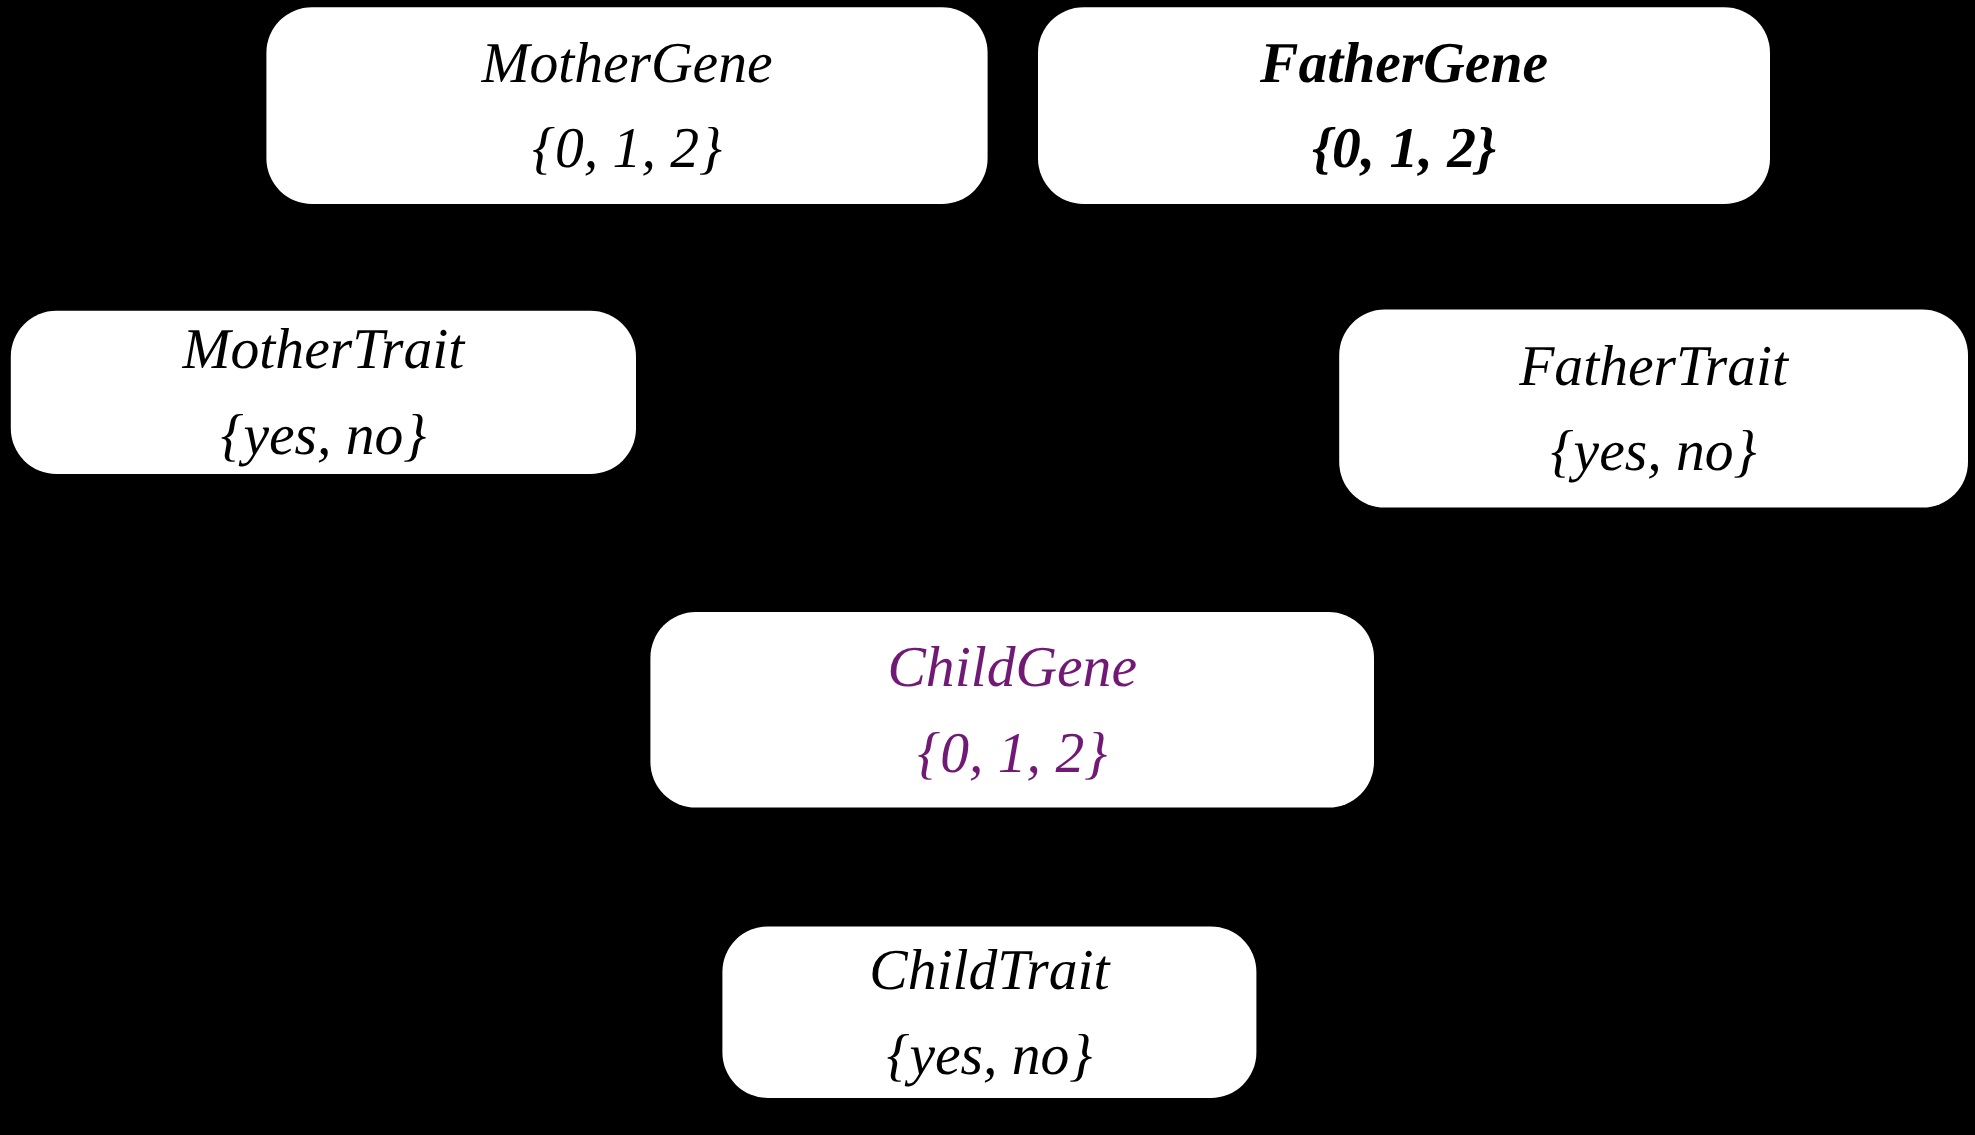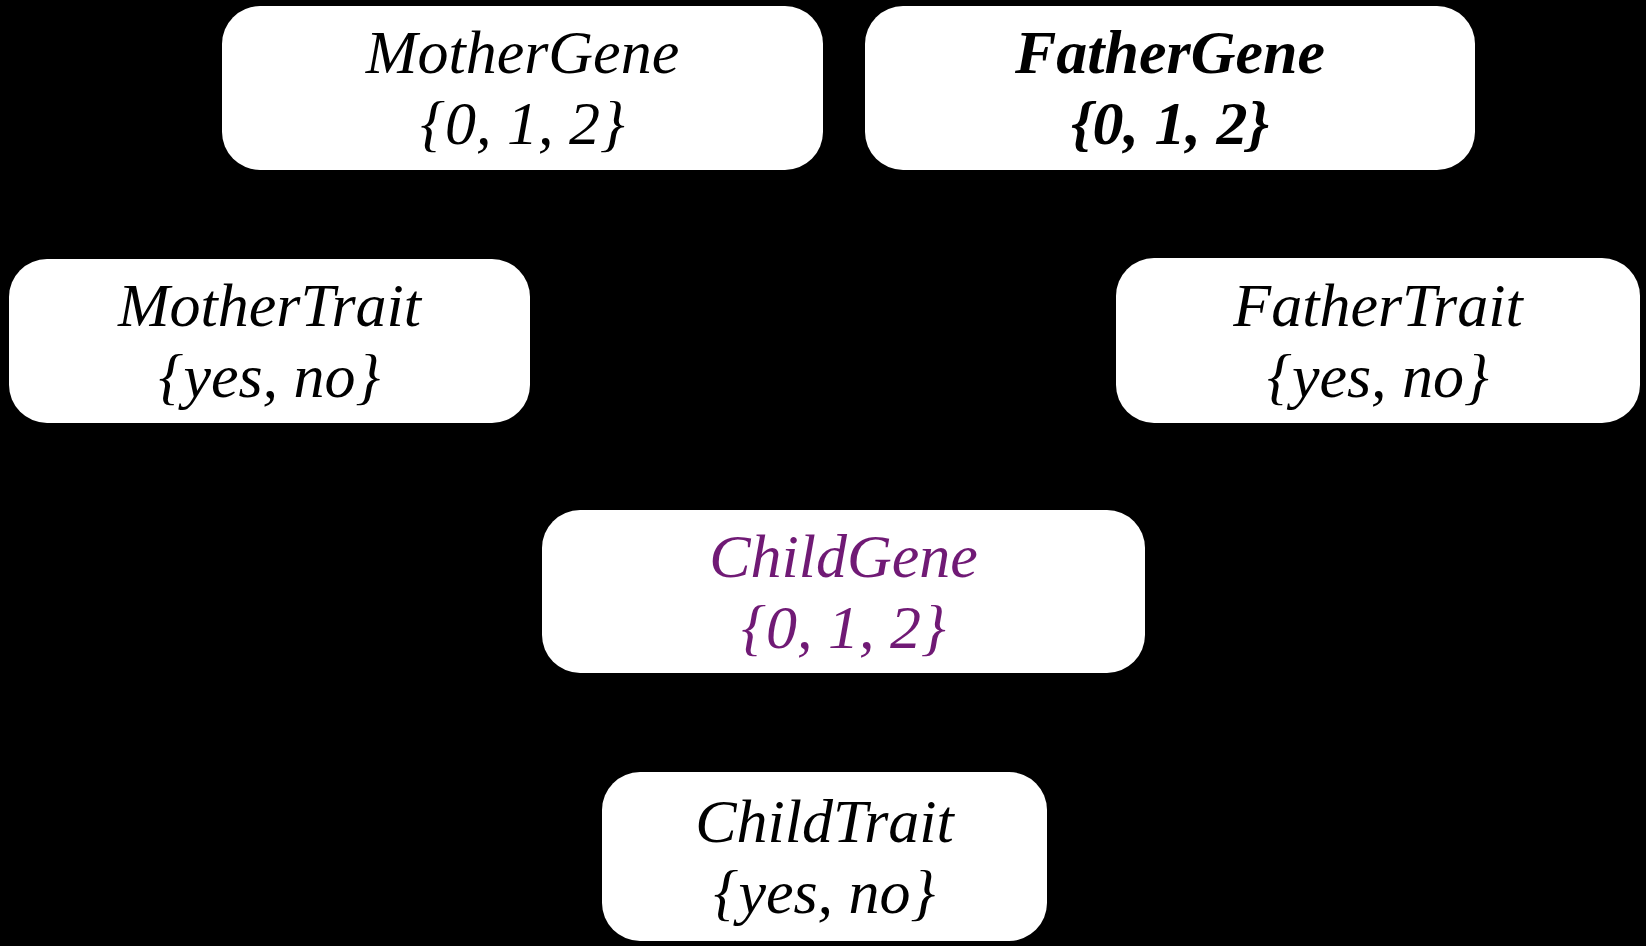--- a/index.html
+++ b/index.html
@@ -16,49 +16,49 @@
   }
   .node {
     position: absolute;
     border-radius: 38px;
     display: flex;
     flex-direction: column;
     align-items: center;
     justify-content: center;
     text-align: center;
     font-style: italic;
-    font-size: 62px;
+    font-size: 48px;
     line-height: 71px;
     white-space: nowrap;
   }
   .node-name, .node-values {
     display: block;
   }
 </style>
 </head>
 <body>
 
 <div class="canvas" id="canvas" style="background: rgb(0, 0, 0);">
     <div class="node" style="left: 222px; top: 6px; width: 601px; height: 164px; background: rgb(255, 255, 255); color: rgb(0, 0, 0);">
     <span class="node-name">MotherGene</span>
     <span class="node-values">{0, 1, 2}</span>
   </div>
     <div class="node" style="left: 865px; top: 6px; width: 610px; height: 164px; background: rgb(255, 255, 255); color: rgb(0, 0, 0); font-weight: bold;">
     <span class="node-name">FatherGene</span>
     <span class="node-values">{0, 1, 2}</span>
   </div>
-    <div class="node" style="left: 9px; top: 259px; width: 521px; height: 164px; background: rgb(255, 255, 255); color: rgb(0, 0, 0);">
+    <div class="node" style="left: 9px; top: 259px; width: 521px; height: 136px; background: rgb(255, 255, 255); color: rgb(0, 0, 0);">
     <span class="node-name">MotherTrait</span>
     <span class="node-values">{yes, no}</span>
   </div>
     <div class="node" style="left: 1116px; top: 258px; width: 524px; height: 165px; background: rgb(255, 255, 255); color: rgb(0, 0, 0);">
     <span class="node-name">FatherTrait</span>
     <span class="node-values">{yes, no}</span>
   </div>
     <div class="node" style="left: 542px; top: 510px; width: 603px; height: 163px; background: rgb(255, 255, 255); color: #701a75;">
     <span class="node-name">ChildGene</span>
     <span class="node-values">{0, 1, 2}</span>
   </div>
-    <div class="node" style="left: 602px; top: 772px; width: 445px; height: 169px; background: rgb(255, 255, 255); color: rgb(0, 0, 0);">
+    <div class="node" style="left: 602px; top: 772px; width: 445px; height: 143px; background: rgb(255, 255, 255); color: rgb(0, 0, 0);">
     <span class="node-name">ChildTrait</span>
     <span class="node-values">{yes, no}</span>
   </div>
   </div>
 
 </body></html>

